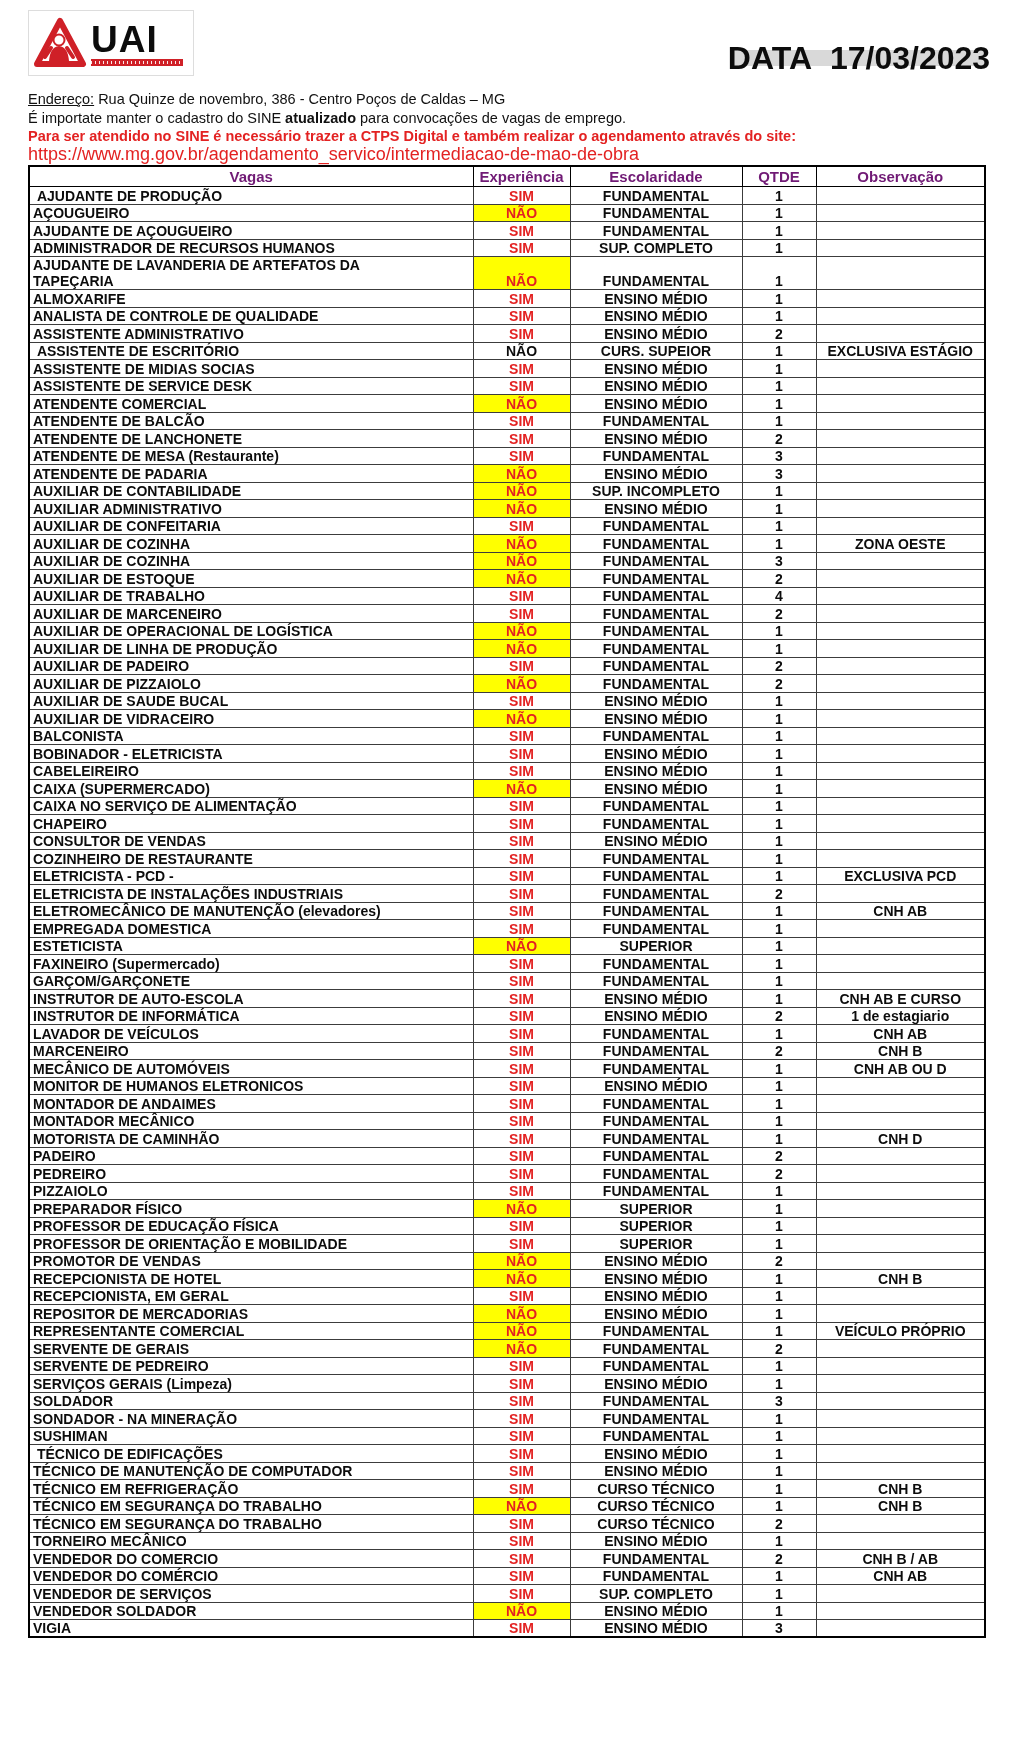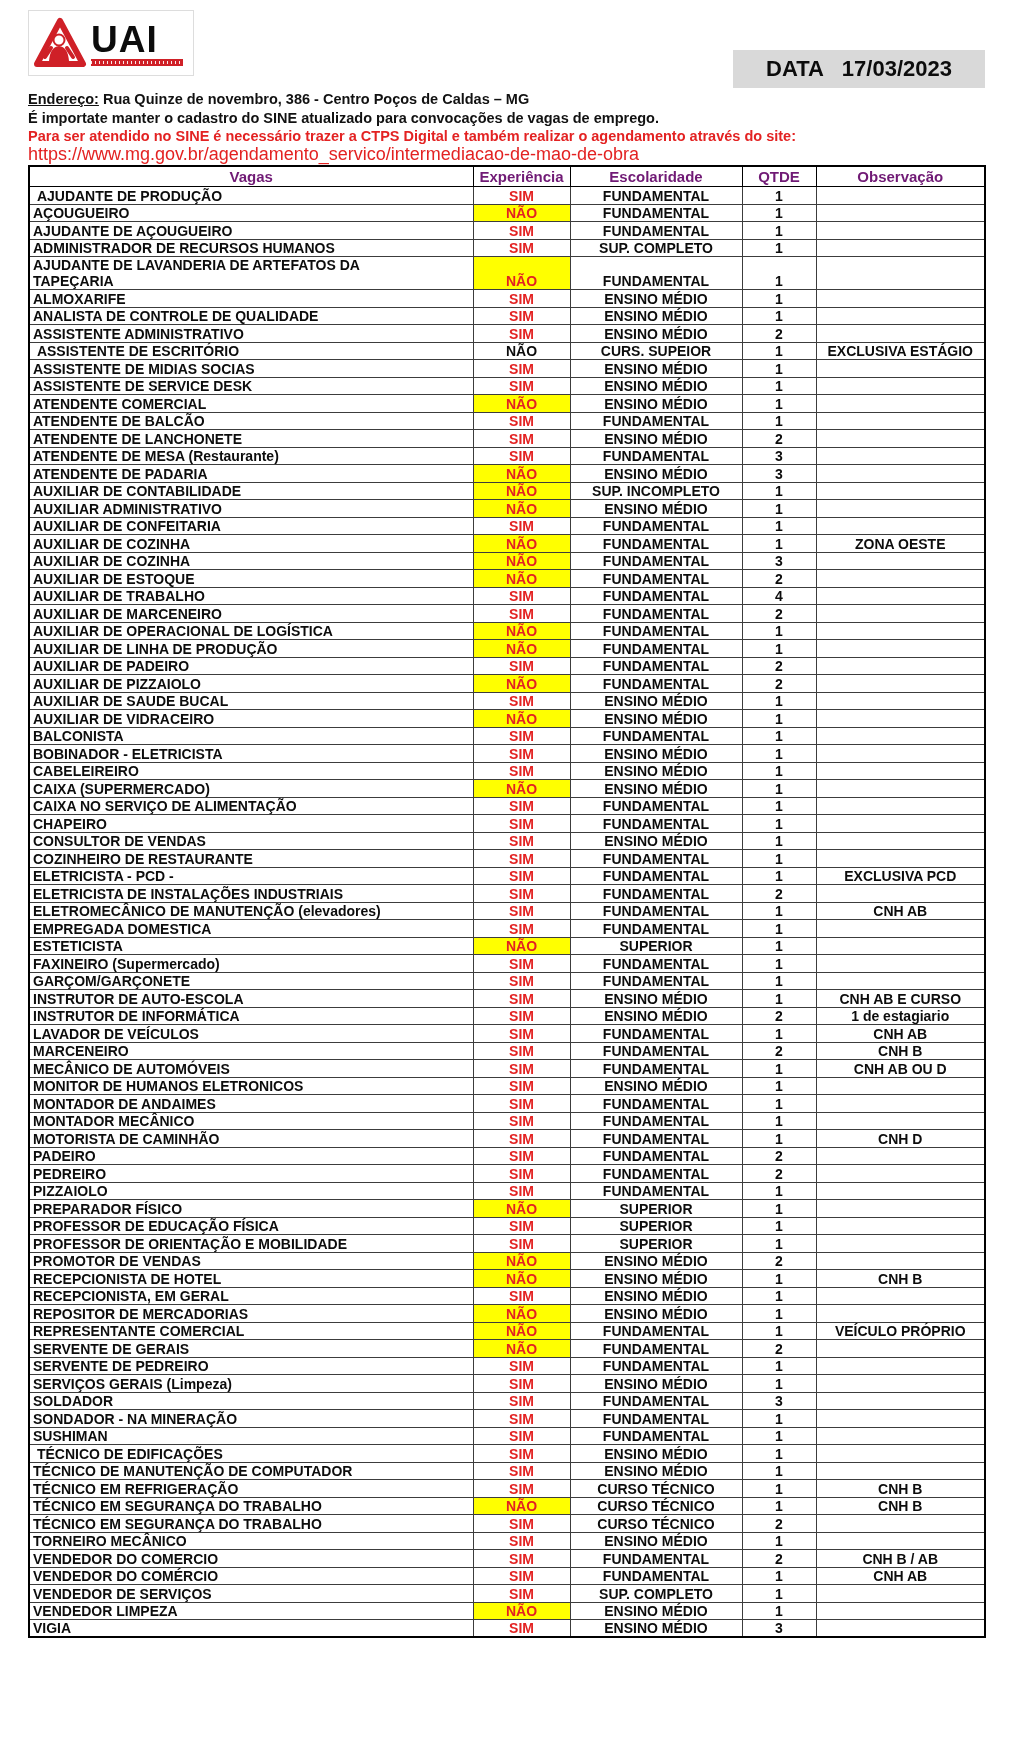--- a/index.html
+++ b/index.html
@@ -30,28 +30,28 @@
     font-family:"Liberation Sans","DejaVu Sans",sans-serif;
   }
   .logo-bar{
     height:7px;width:92px;background:#cf2027;margin-top:1px;
     background-image:repeating-linear-gradient(90deg,rgba(255,255,255,.9) 0 1px,transparent 1px 4px);
     background-size:100% 3px;background-position:0 2px;background-repeat:no-repeat;
   }
   .date-box{
     position:absolute;right:0;top:42px;
     background:var(--datebg);
-    width:252px;height:38px;
+    width:252px;height:16px;
     display:flex;align-items:center;justify-content:center;gap:18px;
-    font-weight:bold;font-size:22px;color:#0c0c0c;
+    font-weight:bold;font-size:32px;color:#0c0c0c;
   }
 
   
   .intro{margin-top:2px;}
-  .intro p{margin:0;font-size:14.5px;line-height:18.5px;font-weight:bold;}
+  .intro p{margin:0;font-size:14.5px;line-height:18.5px;}
   .u{text-decoration:underline;}
   .red-bold{color:var(--red);font-weight:bold;font-size:15px;}
   .link{
     color:var(--red);font-size:18px;line-height:17px;
     display:inline-block;cursor:pointer;text-align:right;
   }
 
   
   table{
     border-collapse:collapse;width:956px;margin-top:1px;
@@ -682,21 +682,21 @@
           <td class="c-obs">CNH AB</td>
         </tr>
         <tr>
           <td class="c-vaga"><span>VENDEDOR DE SERVIÇOS</span></td>
           <td class="c-exp exp-sim">SIM</td>
           <td class="c-esc">SUP. COMPLETO</td>
           <td class="c-qtde">1</td>
           <td class="c-obs"></td>
         </tr>
         <tr>
-          <td class="c-vaga"><span>VENDEDOR LIMPEZA</span></td>
+          <td class="c-vaga"><span>VENDEDOR SOLDADOR</span></td>
           <td class="c-exp exp-nao">NÃO</td>
           <td class="c-esc">ENSINO MÉDIO</td>
           <td class="c-qtde">1</td>
           <td class="c-obs"></td>
         </tr>
         <tr>
           <td class="c-vaga"><span>VIGIA</span></td>
           <td class="c-exp exp-sim">SIM</td>
           <td class="c-esc">ENSINO MÉDIO</td>
           <td class="c-qtde">3</td>

